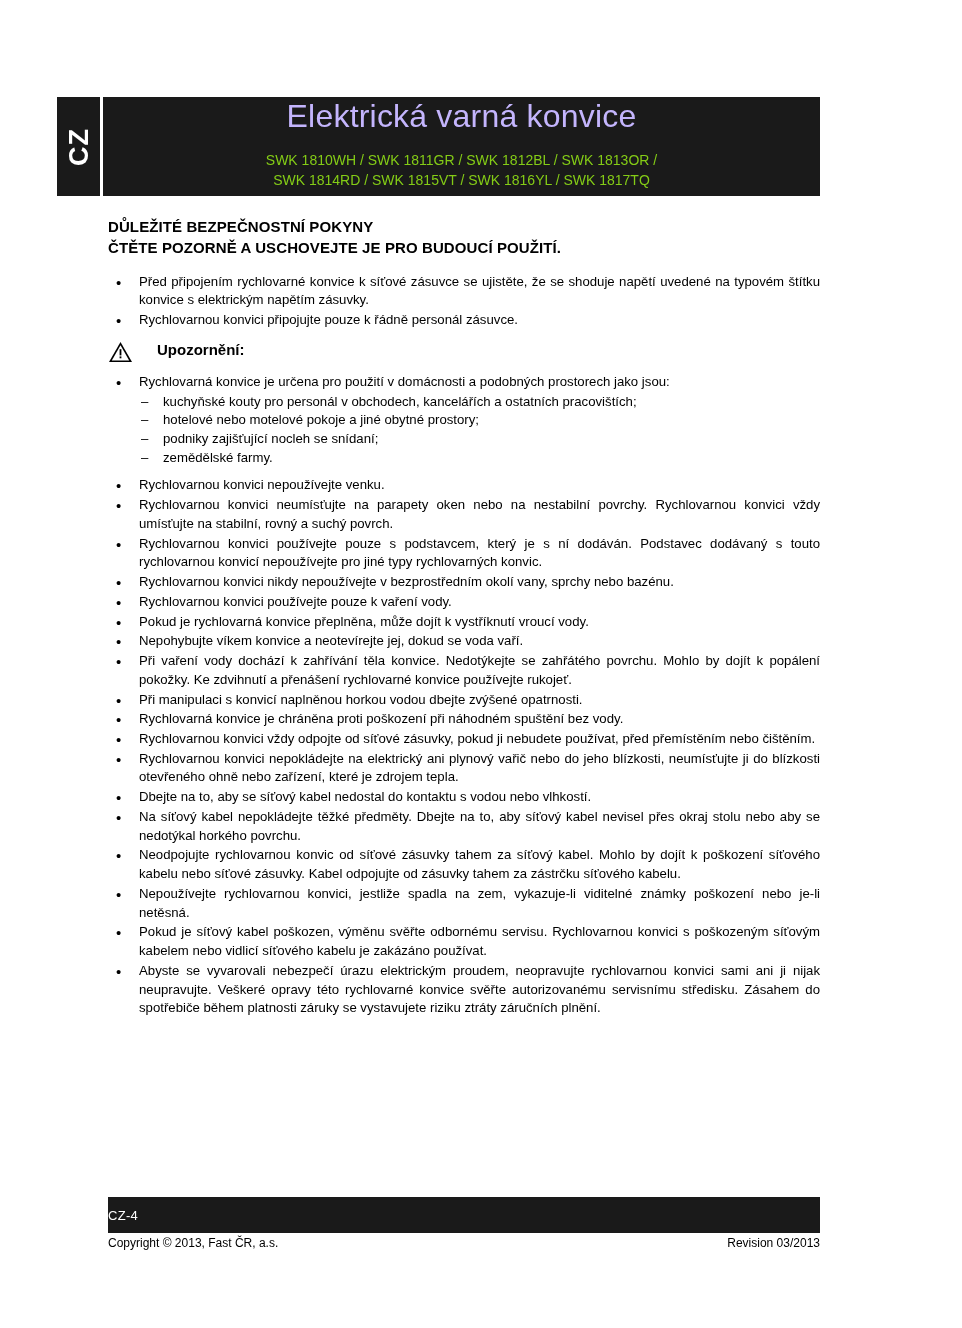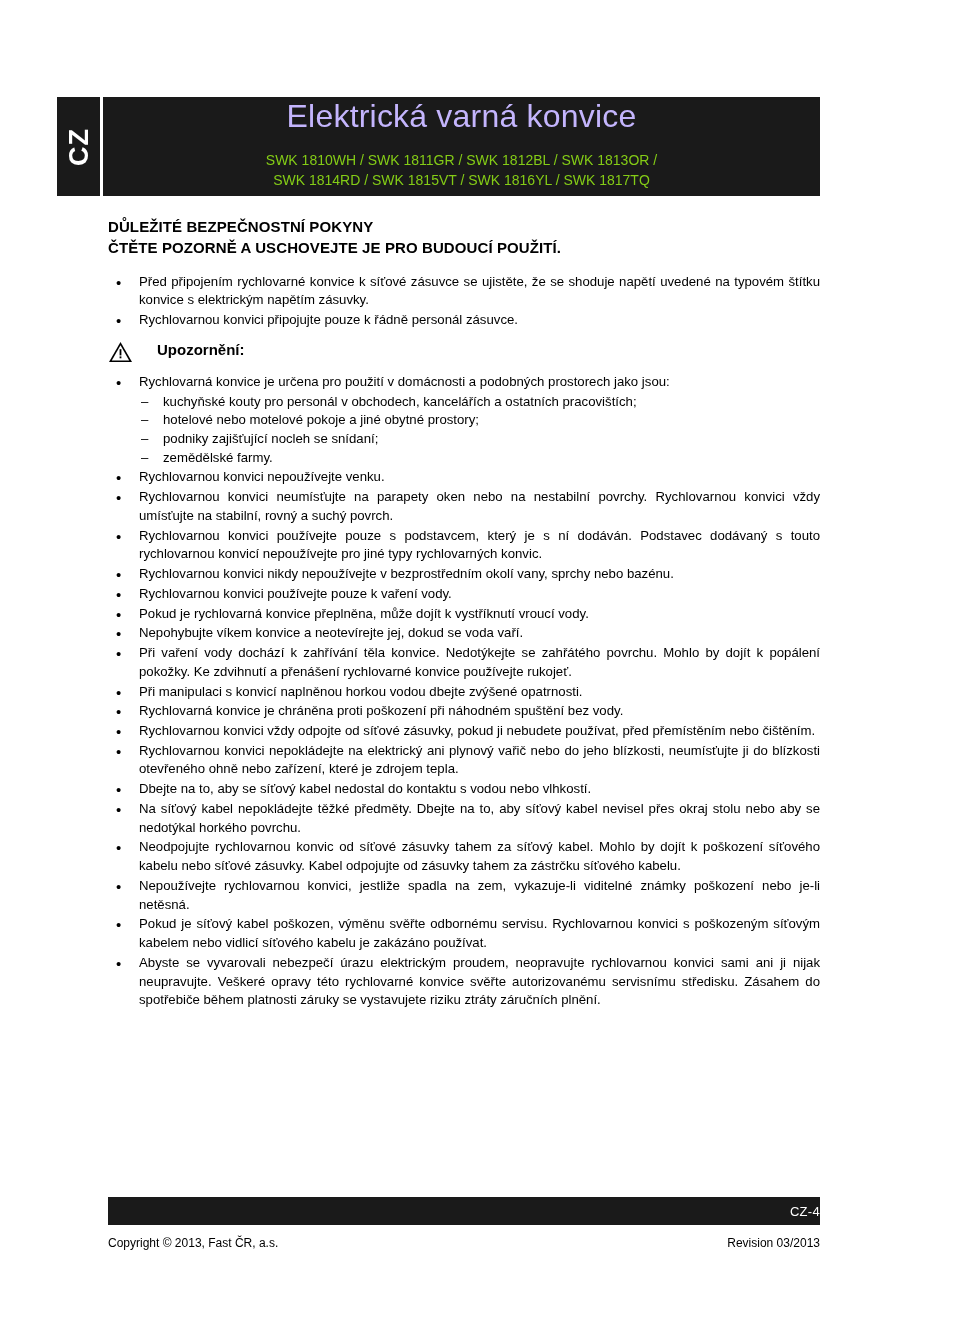--- a/index.html
+++ b/index.html
@@ -158,27 +158,27 @@
     left: 2px;
     top: 0;
   }
 
   
   .footer-bar {
     position: absolute;
     left: 108px;
     top: 1197px;
     width: 712px;
-    height: 28px;
+    height: 36px;
     background: #1a1a1a;
     color: #ffffff;
     font-size: 13px;
     display: flex;
     align-items: center;
-    justify-content: flex-end;
+    justify-content: flex-start;
     letter-spacing: 0.3px;
   }
   .footer-line {
     position: absolute;
     left: 108px;
     top: 1236px;
     width: 712px;
     display: flex;
     justify-content: space-between;
     font-size: 12px;
@@ -221,21 +221,21 @@
           <polygon points="12.5,4.3 21.2,19.4 3.8,19.4" fill="#ffffff"></polygon>
           <rect x="11.6" y="8.2" width="1.8" height="6.2" fill="#000000"></rect>
           <rect x="11.6" y="15.4" width="1.8" height="1.9" fill="#000000"></rect>
         </svg>
       </span>
       <div class="warn-title">Upozornění:</div>
     </div>
 
     <ul class="bullets">
       <li>Rychlovarná konvice je určena pro použití v domácnosti a podobných prostorech jako jsou:</li>
-      <li class="nodot" style="margin-bottom:1px;">
+      <li class="nodot" style="margin-bottom:9px;">
         <ul class="sublist">
           <li>kuchyňské kouty pro personál v obchodech, kancelářích a ostatních pracovištích;</li>
           <li>hotelové nebo motelové pokoje a jiné obytné prostory;</li>
           <li>podniky zajišťující nocleh se snídaní;</li>
           <li>zemědělské farmy.</li>
         </ul>
       </li>
       <li>Rychlovarnou konvici nepoužívejte venku.</li>
       <li>Rychlovarnou konvici neumísťujte na parapety oken nebo na nestabilní povrchy. Rychlovarnou konvici vždy umísťujte na stabilní, rovný a suchý povrch.</li>
       <li>Rychlovarnou konvici používejte pouze s podstavcem, který je s ní dodáván. Podstavec dodávaný s touto rychlovarnou konvicí nepoužívejte pro jiné typy rychlovarných konvic.</li>

